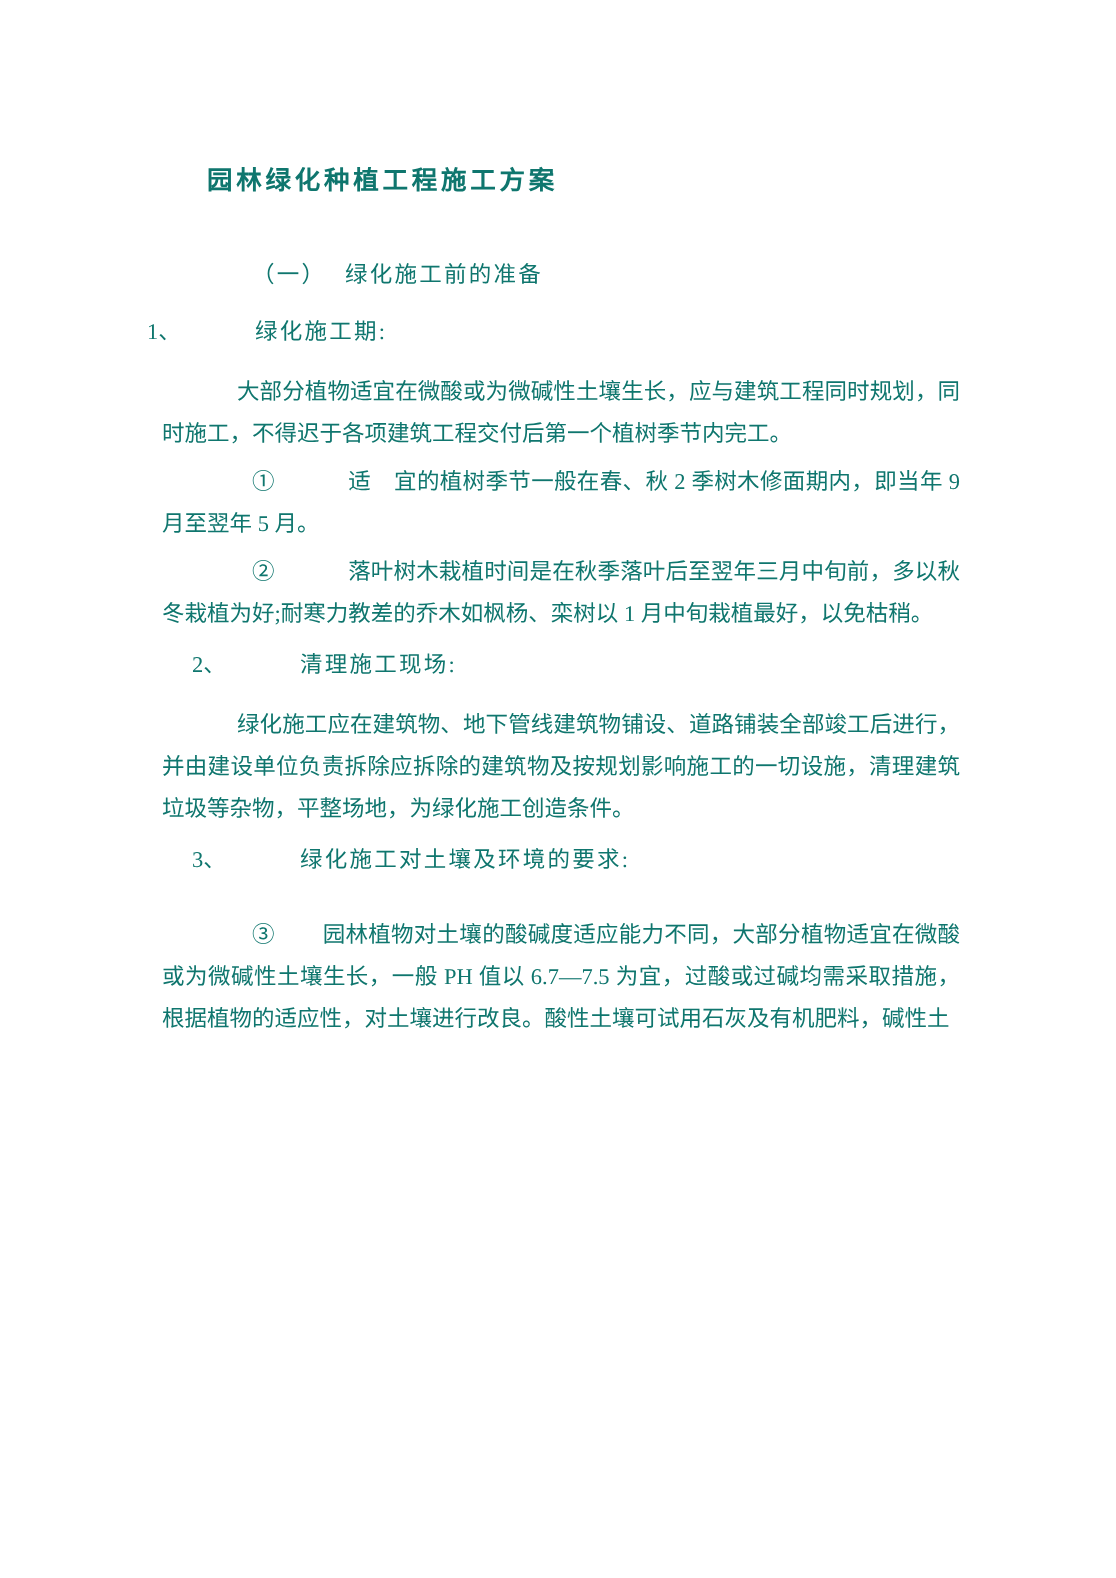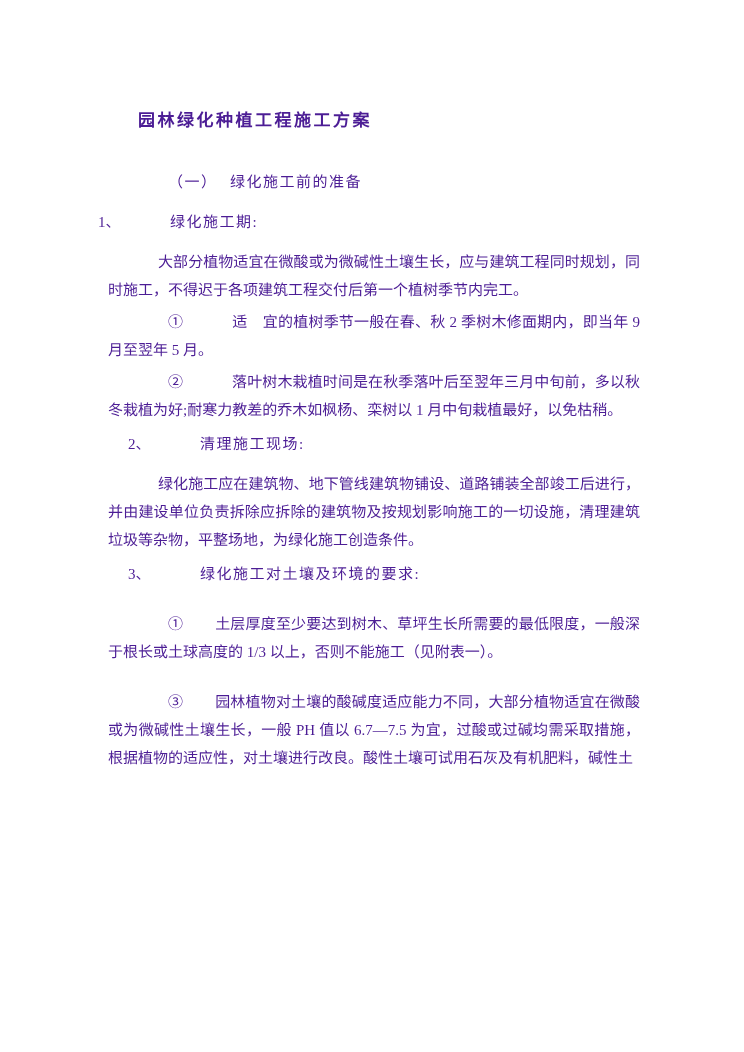--- a/index.html
+++ b/index.html
@@ -11,37 +11,36 @@
     position: relative;
     width: 744px;
     height: 1052px;
     box-sizing: border-box;
     background: #ffffff;
     padding: 108px 104px 0 98px;
     overflow: hidden;
     font-family: "Liberation Serif", "DejaVu Serif", serif;
     font-size: 15px;
     line-height: 28px;
-    color: #4c1d95;
+    color: #0f766e;
   }
   .doc-title {
     margin: 0 0 36px 40px;
     font-size: 17px;
     font-weight: bold;
     letter-spacing: 2.5px;
     line-height: 26px;
   }
   .h1 {
     margin: 0 0 0 45px;
     letter-spacing: 1.5px;
   }
   .h2 {
     margin: 0 0 8px 70px;
     letter-spacing: 1.5px;
-    font-family: Liberation Mono, monospace;
   }
   .h2 .h2-num {
     display: inline-block;
     width: 62px;
   }
   .num-item {
     margin: 6px 0 12px 30px;
     letter-spacing: 1.5px;
   }
   .num-item.flush {
@@ -104,22 +103,19 @@
   <div class="num-item">
     <span class="num">2、</span><span>清理施工现场:</span>
   </div>
 
   <p class="para">绿化施工应在建筑物、地下管线建筑物铺设、道路铺装全部竣工后进行，并由建设单位负责拆除应拆除的建筑物及按规划影响施工的一切设施，清理建筑垃圾等杂物，平整场地，为绿化施工创造条件。</p>
 
   <div class="num-item">
     <span class="num">3、</span><span>绿化施工对土壤及环境的要求:</span>
   </div>
 
-  <p class="sub s3 spaced">
-    <span class="marker">①</span><span>土层厚度至少要达到树木、草坪生长所需要的最低限度，一般深于根长或土球高度的 1/3 以上，否则不能施工（见附表一）。</span>
-  </p>
 
 
   <p class="sub s3 spaced">
     <span class="marker">③</span><span>园林植物对土壤的酸碱度适应能力不同，大部分植物适宜在微酸或为微碱性土壤生长，一般 PH 值以 6.7—7.5 为宜，过酸或过碱均需采取措施，根据植物的适应性，对土壤进行改良。酸性土壤可试用石灰及有机肥料，碱性土</span>
   </p>
 
 </div>
 
 </body></html>

